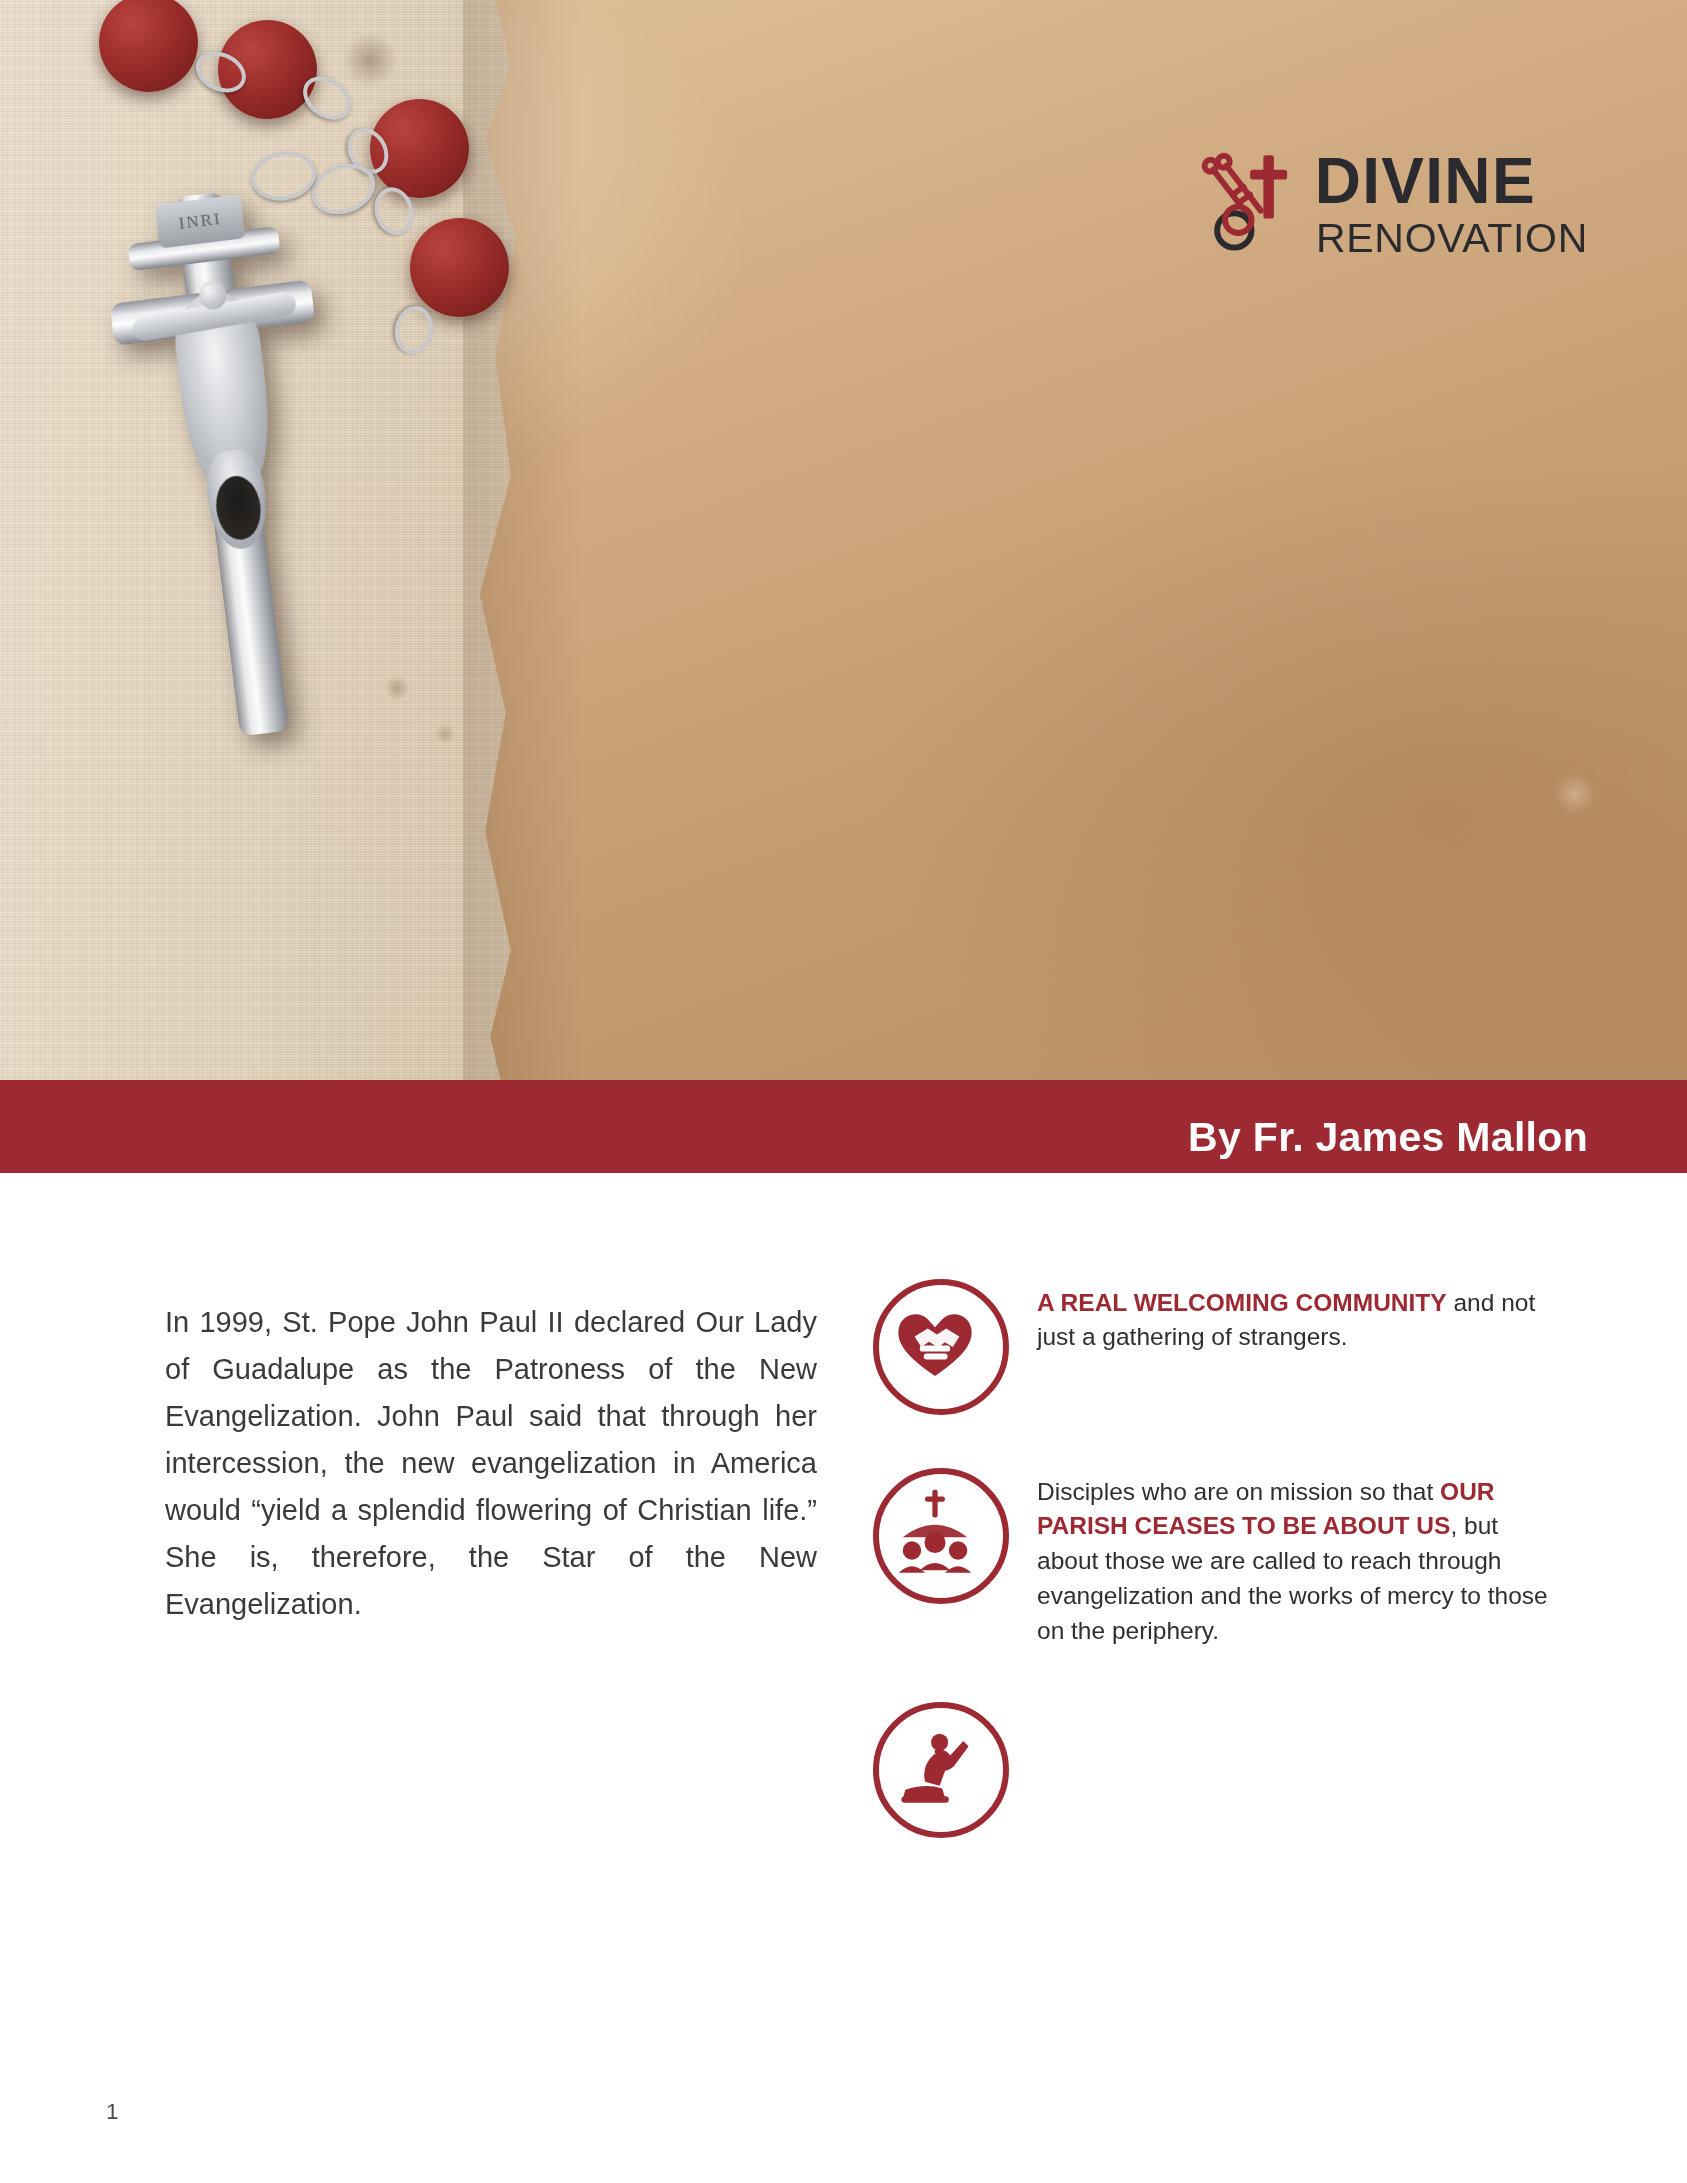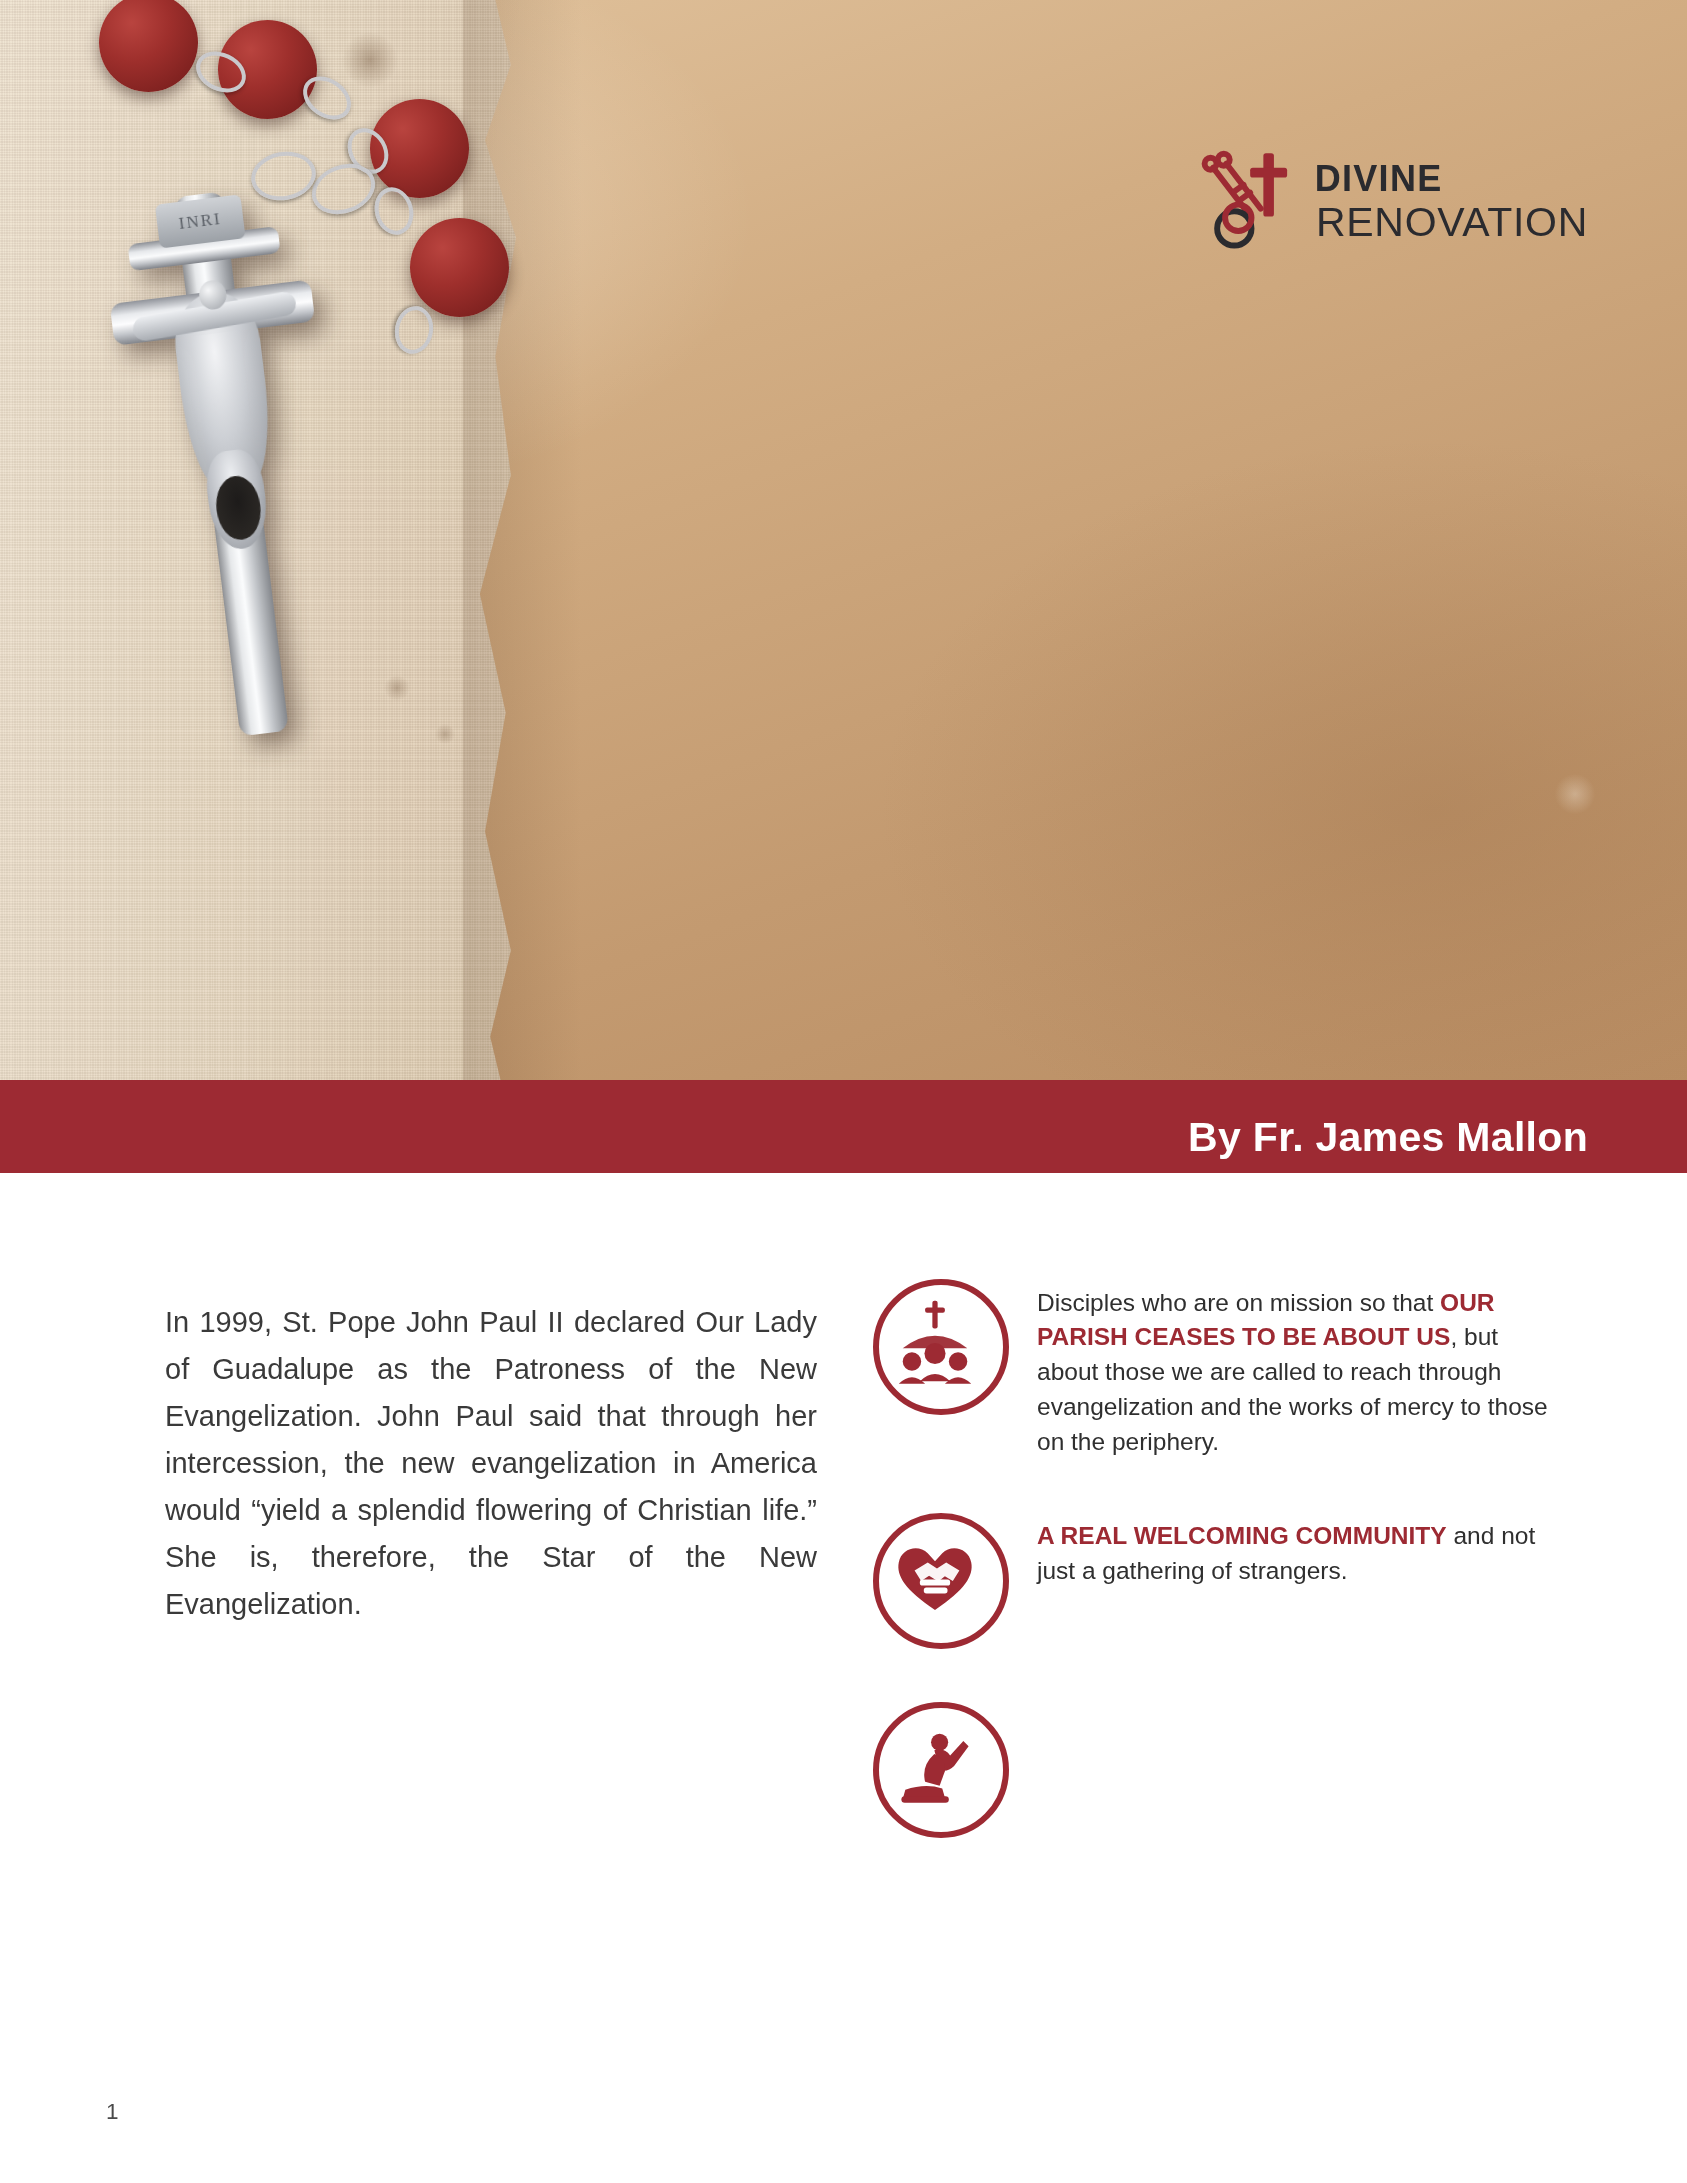--- a/index.html
+++ b/index.html
@@ -166,21 +166,21 @@
     position: absolute;
     right: 99px;
     top: 149px;
     display: flex;
     align-items: center;
     gap: 16px;
   }
   .logo-mark { width: 99px; height: 106px; position: relative; }
   .logo-text { display: flex; flex-direction: column; line-height: 1; }
   .logo-divine {
-    font-size: 36px;
+    font-size: 64px;
     font-weight: bold;
     letter-spacing: 1.3px;
     color: #2b2b2f;
   }
   .logo-reno {
     font-size: 41px;
     font-weight: normal;
     letter-spacing: 0.7px;
     color: #2b2b2f;
     margin-top: 5.3px;
@@ -368,20 +368,38 @@
   <div class="col-left">
     <p class="para">In 1999, St. Pope John Paul II declared Our Lady of Guadalupe as the Patroness of the New Evangelization. John Paul said that through her intercession, the new evangelization in America would “yield a splendid flowering of Christian life.” She is, therefore, the Star of the New Evangelization.</p>
   </div>
 
   <div class="col-right">
 
     <div class="bullet">
       <div class="icon-circle">
         <svg width="112" height="112" viewBox="0 0 170 170" xmlns="http://www.w3.org/2000/svg">
           <g fill="#9d2a33">
+            <path d="M85 138 C40 108 26 86 30 66 C34 44 60 38 74 52 L85 64 L96 52 C110 38 136 44 140 66 C144 86 130 108 85 138 Z"></path>
+          </g>
+          <g fill="#ffffff">
+            <path d="M54 78 l20 -12 14 9 14 -9 20 12 -10 16 -12 -7 -10 8 -14 -9 -12 8 z" opacity="0.95"></path>
+            <rect x="62" y="92" width="46" height="9" rx="4"></rect>
+            <rect x="68" y="104" width="36" height="9" rx="4"></rect>
+          </g>
+        </svg>
+      </div>
+      <div class="bullet-text">
+        <span class="hl">A REAL WELCOMING COMMUNITY</span><span> and not just a gathering of strangers.</span>
+      </div>
+    </div>
+
+    <div class="bullet">
+      <div class="icon-circle">
+        <svg width="112" height="112" viewBox="0 0 170 170" xmlns="http://www.w3.org/2000/svg">
+          <g fill="#9d2a33">
             <rect x="81" y="24" width="8" height="42" rx="3"></rect>
             <rect x="70" y="34" width="30" height="8" rx="3"></rect>
             <path d="M36 96 Q85 58 134 96 Z" opacity="0.95"></path>
             <circle cx="85" cy="104" r="16"></circle>
             <path d="M62 146 q23 -22 46 0 z"></path>
             <circle cx="50" cy="116" r="14"></circle>
             <path d="M30 150 q20 -20 40 0 z"></path>
             <circle cx="120" cy="116" r="14"></circle>
             <path d="M100 150 q20 -20 40 0 z"></path>
           </g>
@@ -389,38 +407,20 @@
       </div>
       <div class="bullet-text">
         <span>Disciples who are on mission so that </span><span class="hl">OUR PARISH CEASES TO BE ABOUT US</span><span>, but about those we are called to reach through evangelization and the works of mercy to those on the periphery.</span>
       </div>
     </div>
 
     <div class="bullet">
       <div class="icon-circle">
         <svg width="112" height="112" viewBox="0 0 170 170" xmlns="http://www.w3.org/2000/svg">
           <g fill="#9d2a33">
-            <path d="M85 138 C40 108 26 86 30 66 C34 44 60 38 74 52 L85 64 L96 52 C110 38 136 44 140 66 C144 86 130 108 85 138 Z"></path>
-          </g>
-          <g fill="#ffffff">
-            <path d="M54 78 l20 -12 14 9 14 -9 20 12 -10 16 -12 -7 -10 8 -14 -9 -12 8 z" opacity="0.95"></path>
-            <rect x="62" y="92" width="46" height="9" rx="4"></rect>
-            <rect x="68" y="104" width="36" height="9" rx="4"></rect>
-          </g>
-        </svg>
-      </div>
-      <div class="bullet-text">
-        <span class="hl">A REAL WELCOMING COMMUNITY</span><span> and not just a gathering of strangers.</span>
-      </div>
-    </div>
-
-    <div class="bullet">
-      <div class="icon-circle">
-        <svg width="112" height="112" viewBox="0 0 170 170" xmlns="http://www.w3.org/2000/svg">
-          <g fill="#9d2a33">
             <circle cx="92" cy="52" r="13"></circle>
             <path d="M84 64 q16 -4 24 8 l20 -22 8 8 -22 30 q-10 10 -22 6 z"></path>
             <path d="M84 70 q18 6 16 26 l-8 22 -22 -6 q-6 -24 14 -42 z"></path>
             <path d="M40 124 q30 -10 56 -2 l4 14 -64 2 z"></path>
             <rect x="34" y="134" width="72" height="10" rx="5"></rect>
           </g>
         </svg>
       </div>
     </div>
 

